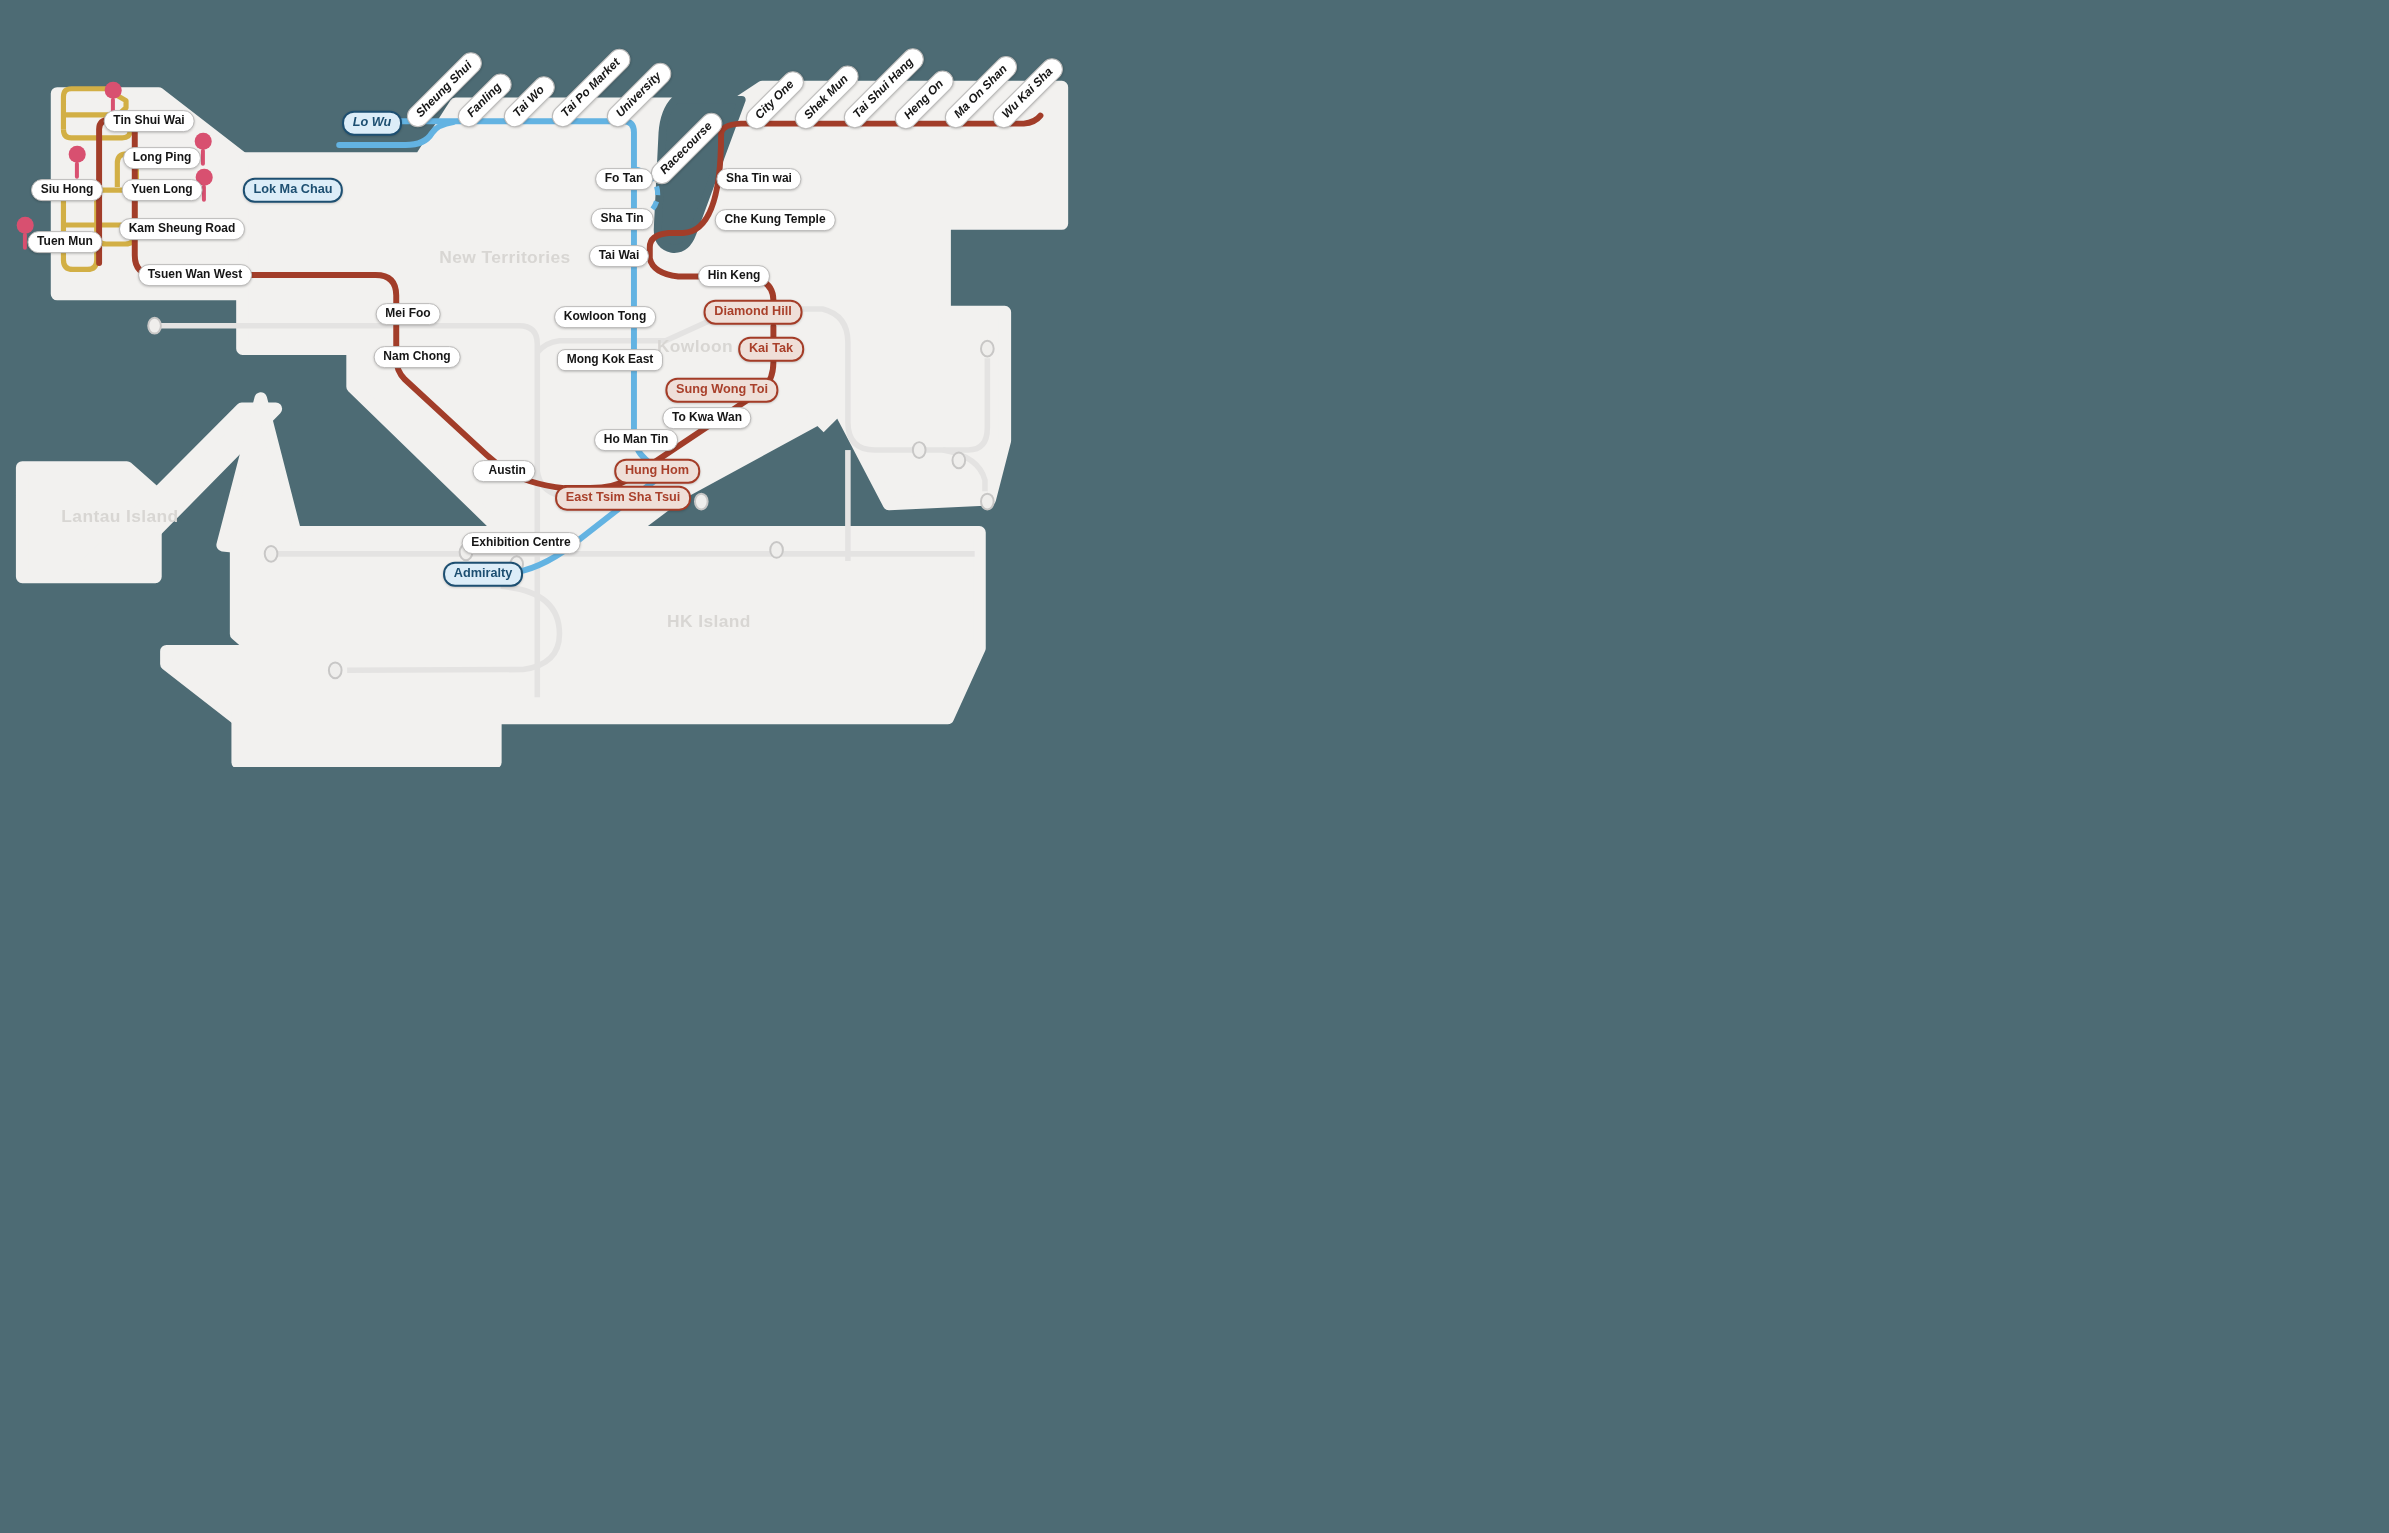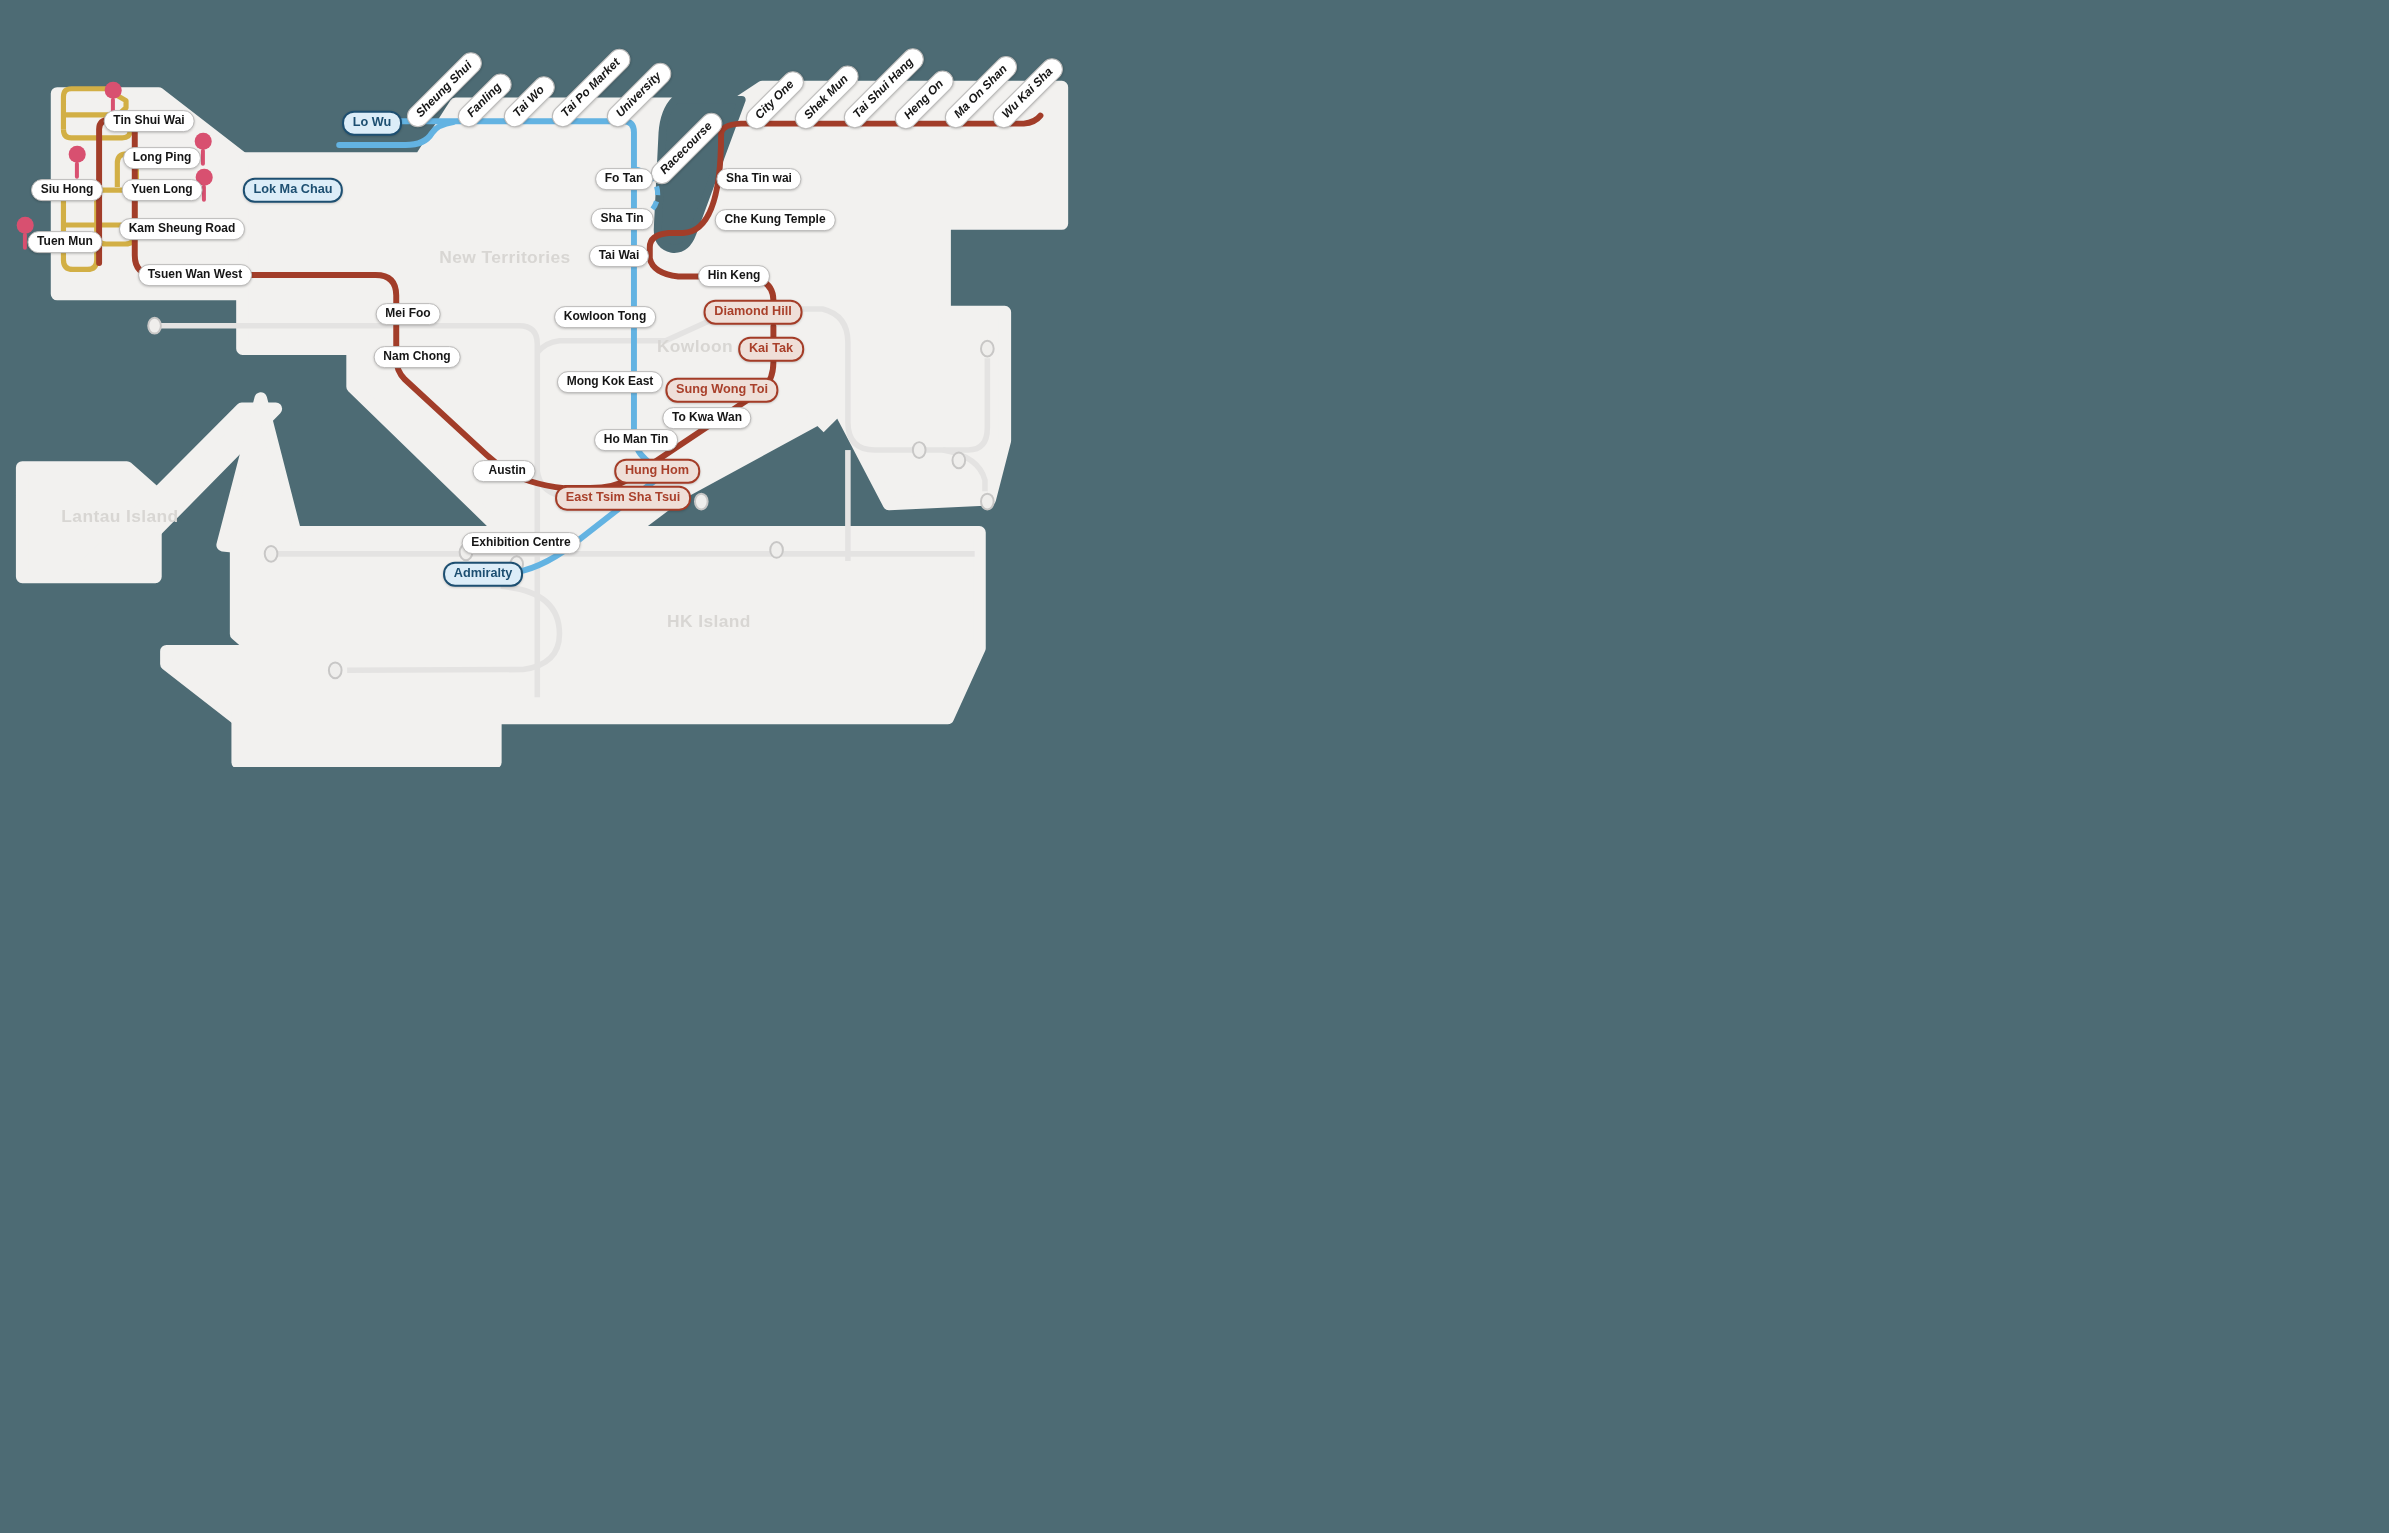--- a/index.html
+++ b/index.html
@@ -117,41 +117,41 @@
 
   <div>
       <div class="pill" style="left: 149px; top: 121px;">Tin Shui Wai</div>
       <div class="pill" style="left: 162px; top: 158px;">Long Ping</div>
       <div class="pill" style="left: 162px; top: 190px;">Yuen Long</div>
       <div class="pill" style="left: 67px; top: 190px;">Siu Hong</div>
       <div class="pill" style="left: 65px; top: 242px;">Tuen Mun</div>
       <div class="pill" style="left: 182px; top: 229px;">Kam Sheung Road</div>
       <div class="pill" style="left: 195px; top: 275px;">Tsuen Wan West</div>
       <div class="pill hl-blue" style="left: 293px; top: 145px; margin-top: 45px;">Lok Ma Chau</div>
-      <div class="pill hl-blue" style="left: 372px; top: 123px;">Lo Wu</div>
+      <div class="pill hl-blue" style="left: 372px; top: 123px; font-style: italic;">Lo Wu</div>
       <div class="pill rot" style="left: 410px; top: 124px;">Sheung Shui</div>
       <div class="pill rot" style="left: 461px; top: 124px;">Fanling</div>
       <div class="pill rot" style="left: 507px; top: 124px;">Tai Wo</div>
       <div class="pill rot" style="left: 555px; top: 124px;">Tai Po Market</div>
       <div class="pill rot" style="left: 610px; top: 124px;">University</div>
       <div class="pill rot" style="left: 654px; top: 181px;">Racecourse</div>
       <div class="pill" style="left: 624px; top: 179px;">Fo Tan</div>
       <div class="pill" style="left: 622px; top: 219px;">Sha Tin</div>
       <div class="pill" style="left: 619px; top: 256px; text-align: center;">Tai Wai</div>
       <div class="pill" style="left: 759px; top: 179px;">Sha Tin wai</div>
       <div class="pill" style="left: 775px; top: 220px;">Che Kung Temple</div>
       <div class="pill" style="left: 734px; top: 276px;">Hin Keng</div>
       <div class="pill rot" style="left: 749px; top: 126px;">City One</div>
       <div class="pill rot" style="left: 798px; top: 126px;">Shek Mun</div>
       <div class="pill rot" style="left: 847px; top: 125px;">Tai Shui Hang</div>
       <div class="pill rot" style="left: 898px; top: 126px;">Heng On</div>
       <div class="pill rot" style="left: 948px; top: 125px;">Ma On Shan</div>
       <div class="pill rot" style="left: 996px; top: 125px;">Wu Kai Sha</div>
       <div class="pill" style="left: 605px; top: 317px;">Kowloon Tong</div>
-      <div class="pill" style="left: 610px; top: 382px;">Mong Kok East</div>
+      <div class="pill" style="left: 610px; top: 360px; border-radius: 8px;">Mong Kok East</div>
       <div class="pill hl-red" style="left: 753px; top: 312px;">Diamond Hill</div>
       <div class="pill hl-red" style="left: 771px; top: 349px;">Kai Tak</div>
       <div class="pill hl-red" style="left: 722px; top: 390px;">Sung Wong Toi</div>
       <div class="pill" style="left: 707px; top: 418px;">To Kwa Wan</div>
       <div class="pill" style="left: 636px; top: 440px;">Ho Man Tin</div>
       <div class="pill hl-red" style="left: 657px; top: 471px;">Hung Hom</div>
       <div class="pill hl-red" style="left: 623px; top: 498px;">East Tsim Sha Tsui</div>
       <div class="pill" style="left: 408px; top: 314px;">Mei Foo</div>
       <div class="pill" style="left: 417px; top: 357px;">Nam Chong</div>
       <div class="pill" style="left: 504px; top: 471px; padding-left: 15px;">Austin</div>

